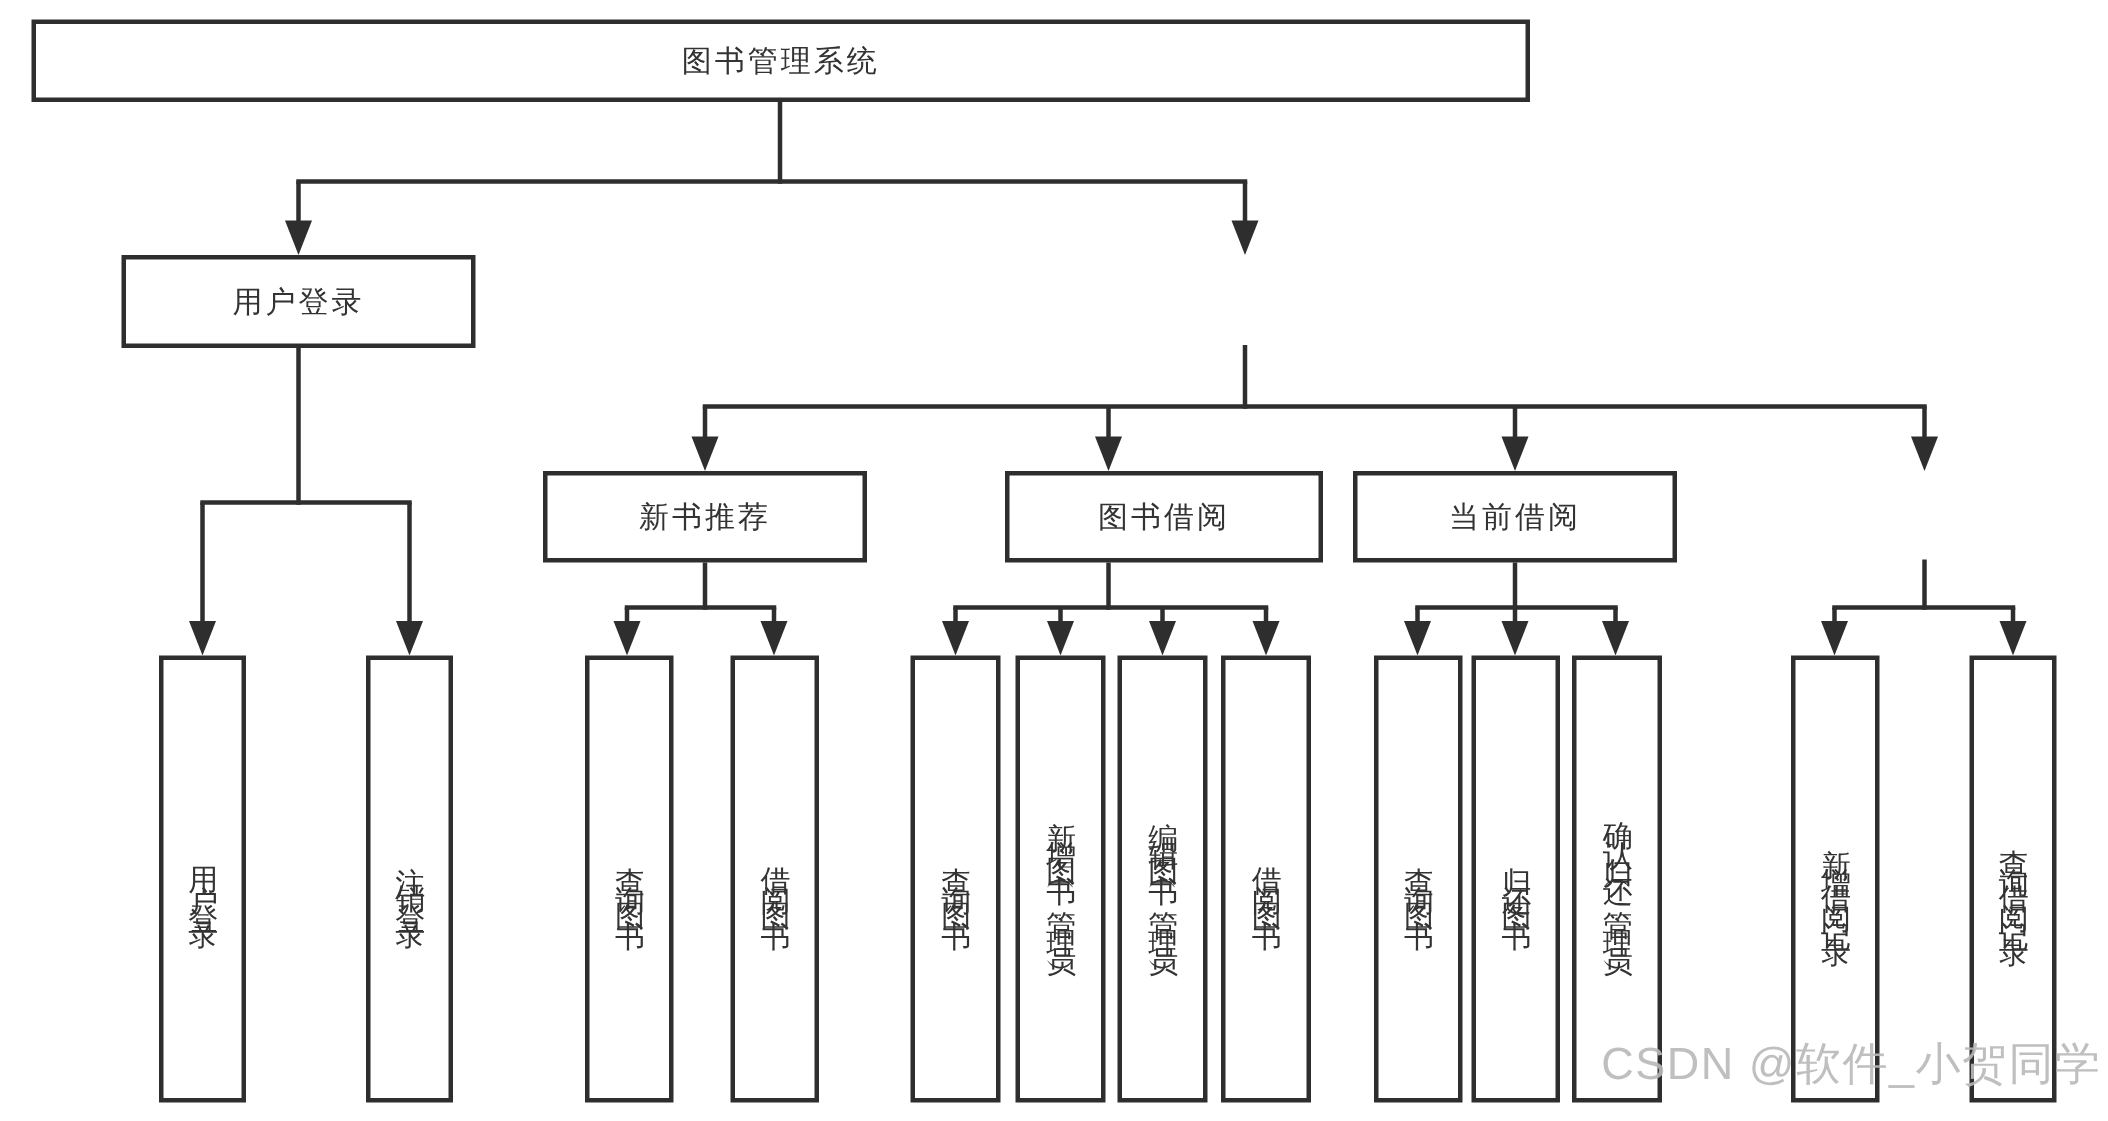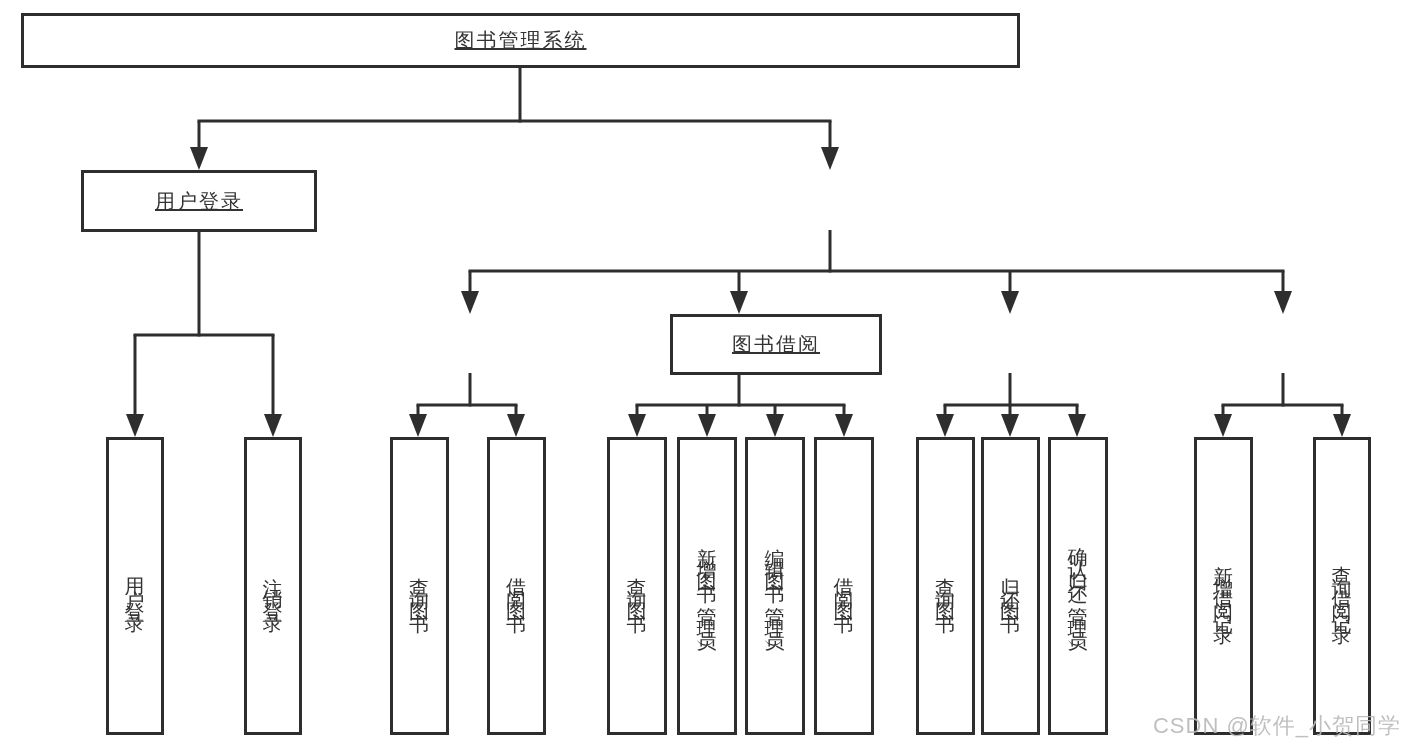--- a/index.html
+++ b/index.html
@@ -26,34 +26,33 @@
     border:3px solid var(--line);
     background:var(--bg);
     display:flex;align-items:center;justify-content:center;
     color:var(--text);
   }
   .node.h span{
     font-size:20px;
     letter-spacing:2px;
     white-space:nowrap;
     color:var(--text);
-    text-decoration:underline;
   }
   .node.v span{
     writing-mode:vertical-rl;
     text-orientation:mixed;
     font-size:20px;
     letter-spacing:12px;
     line-height:1;
     color:var(--text);
   }
   .watermark{
     position:absolute;
-    right:4px;bottom:6px;
-    font-size:22px;
+    right:4px;bottom:17px;
+    font-size:30px;
     color:var(--wm);
     opacity:.9;
     z-index:10;
     white-space:nowrap;
     letter-spacing:1px;
   }
 </style>
 </head>
 <body>
 
@@ -125,22 +124,28 @@
   </svg>
 
   <div class="node h" style="left:21px;top:13px;width:999px;height:55px">
     <span>图书管理系统</span>
   </div>
 
   <div class="node h" style="left:81px;top:170px;width:236px;height:62px">
     <span>用户登录</span>
   </div>
 
+  <div class="node h" style="left:362px;top:314px;width:216px;height:61px">
+    <span>新书推荐</span>
+  </div>
   <div class="node h" style="left:670px;top:314px;width:212px;height:61px">
     <span>图书借阅</span>
+  </div>
+  <div class="node h" style="left:902px;top:314px;width:216px;height:61px">
+    <span>当前借阅</span>
   </div>
 
   <div class="node v" style="left:106px;top:437px;width:58px;height:298px">
     <span>用户登录</span>
   </div>
   <div class="node v" style="left:244px;top:437px;width:58px;height:298px">
     <span>注销登录</span>
   </div>
 
   <div class="node v" style="left:390px;top:437px;width:59px;height:298px">

